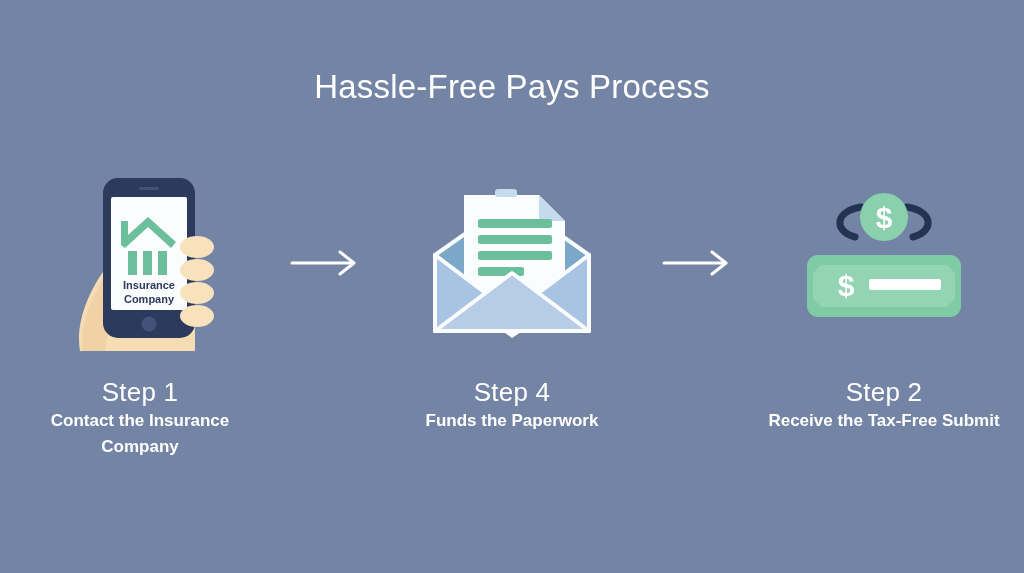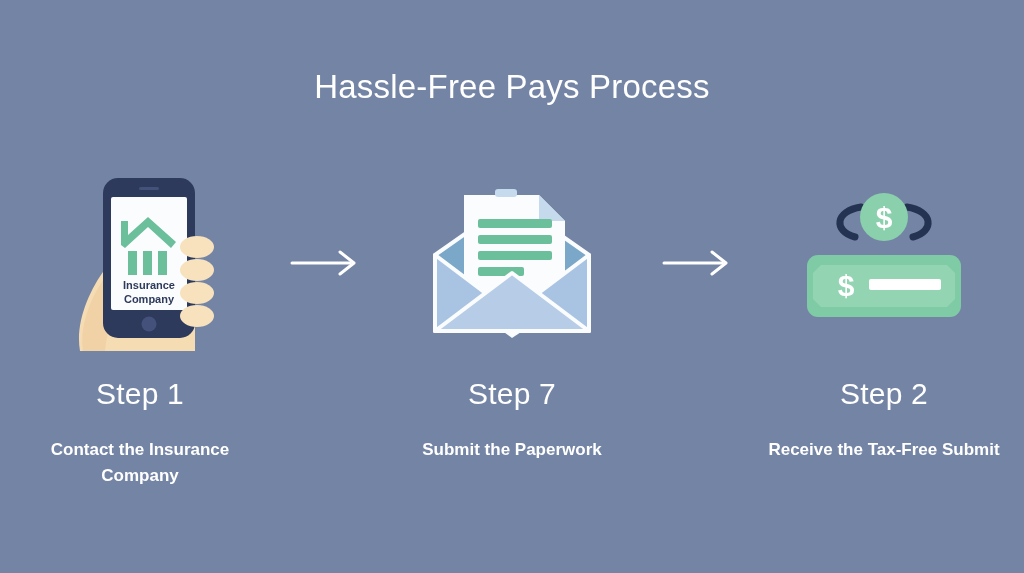--- a/index.html
+++ b/index.html
@@ -53,27 +53,26 @@
   .icon-slot {
     width: 200px;
     height: 185px;
     position: relative;
     display: flex;
     align-items: center;
     justify-content: center;
   }
   .step-title {
     margin-top: 22px;
-    font-size: 30px;
+    font-size: 26px;
     font-weight: 400;
     color: #ffffff;
     letter-spacing: 0.2px;
   }
   .step-desc {
-    margin-top: 26px;
     width: 250px;
     text-align: center;
     font-size: 17px;
     font-weight: bold;
     color: #ffffff;
     line-height: 1.55;
   }
 
   
   .arrow-slot {
@@ -156,22 +155,22 @@
             <rect x="61" y="46" width="74" height="9" rx="2" fill="#6cbf9b"></rect>
             <rect x="61" y="62" width="74" height="9" rx="2" fill="#6cbf9b"></rect>
             <rect x="61" y="78" width="74" height="9" rx="2" fill="#6cbf9b"></rect>
             <rect x="61" y="94" width="46" height="9" rx="2" fill="#6cbf9b"></rect>
           </g>
 
           <path d="M18 82 L95 140 L172 82 L172 158 L18 158 Z" fill="#a9c3e2" stroke="#fbfcfd" stroke-width="4" stroke-linejoin="round"></path>
           <path d="M18 158 L95 100 L172 158 Z" fill="#b6cce7" stroke="#fbfcfd" stroke-width="4" stroke-linejoin="round"></path>
         </svg>
       </div>
-      <div class="step-title">Step 7</div>
-      <div class="step-desc">Submit the Paperwork</div>
+      <div class="step-title">Step 4</div>
+      <div class="step-desc">Funds the Paperwork</div>
     </div>
 
     <div class="arrow-slot">
       <svg class="arrow-svg" width="72" height="28" viewBox="0 0 72 28" aria-hidden="true">
         <line x1="2" y1="14" x2="60" y2="14" stroke="#ffffff" stroke-width="3" stroke-linecap="round"></line>
         <polyline points="50,3 64,14 50,25" fill="none" stroke="#ffffff" stroke-width="3" stroke-linecap="round" stroke-linejoin="round"></polyline>
       </svg>
     </div>
 
     <div class="step">

